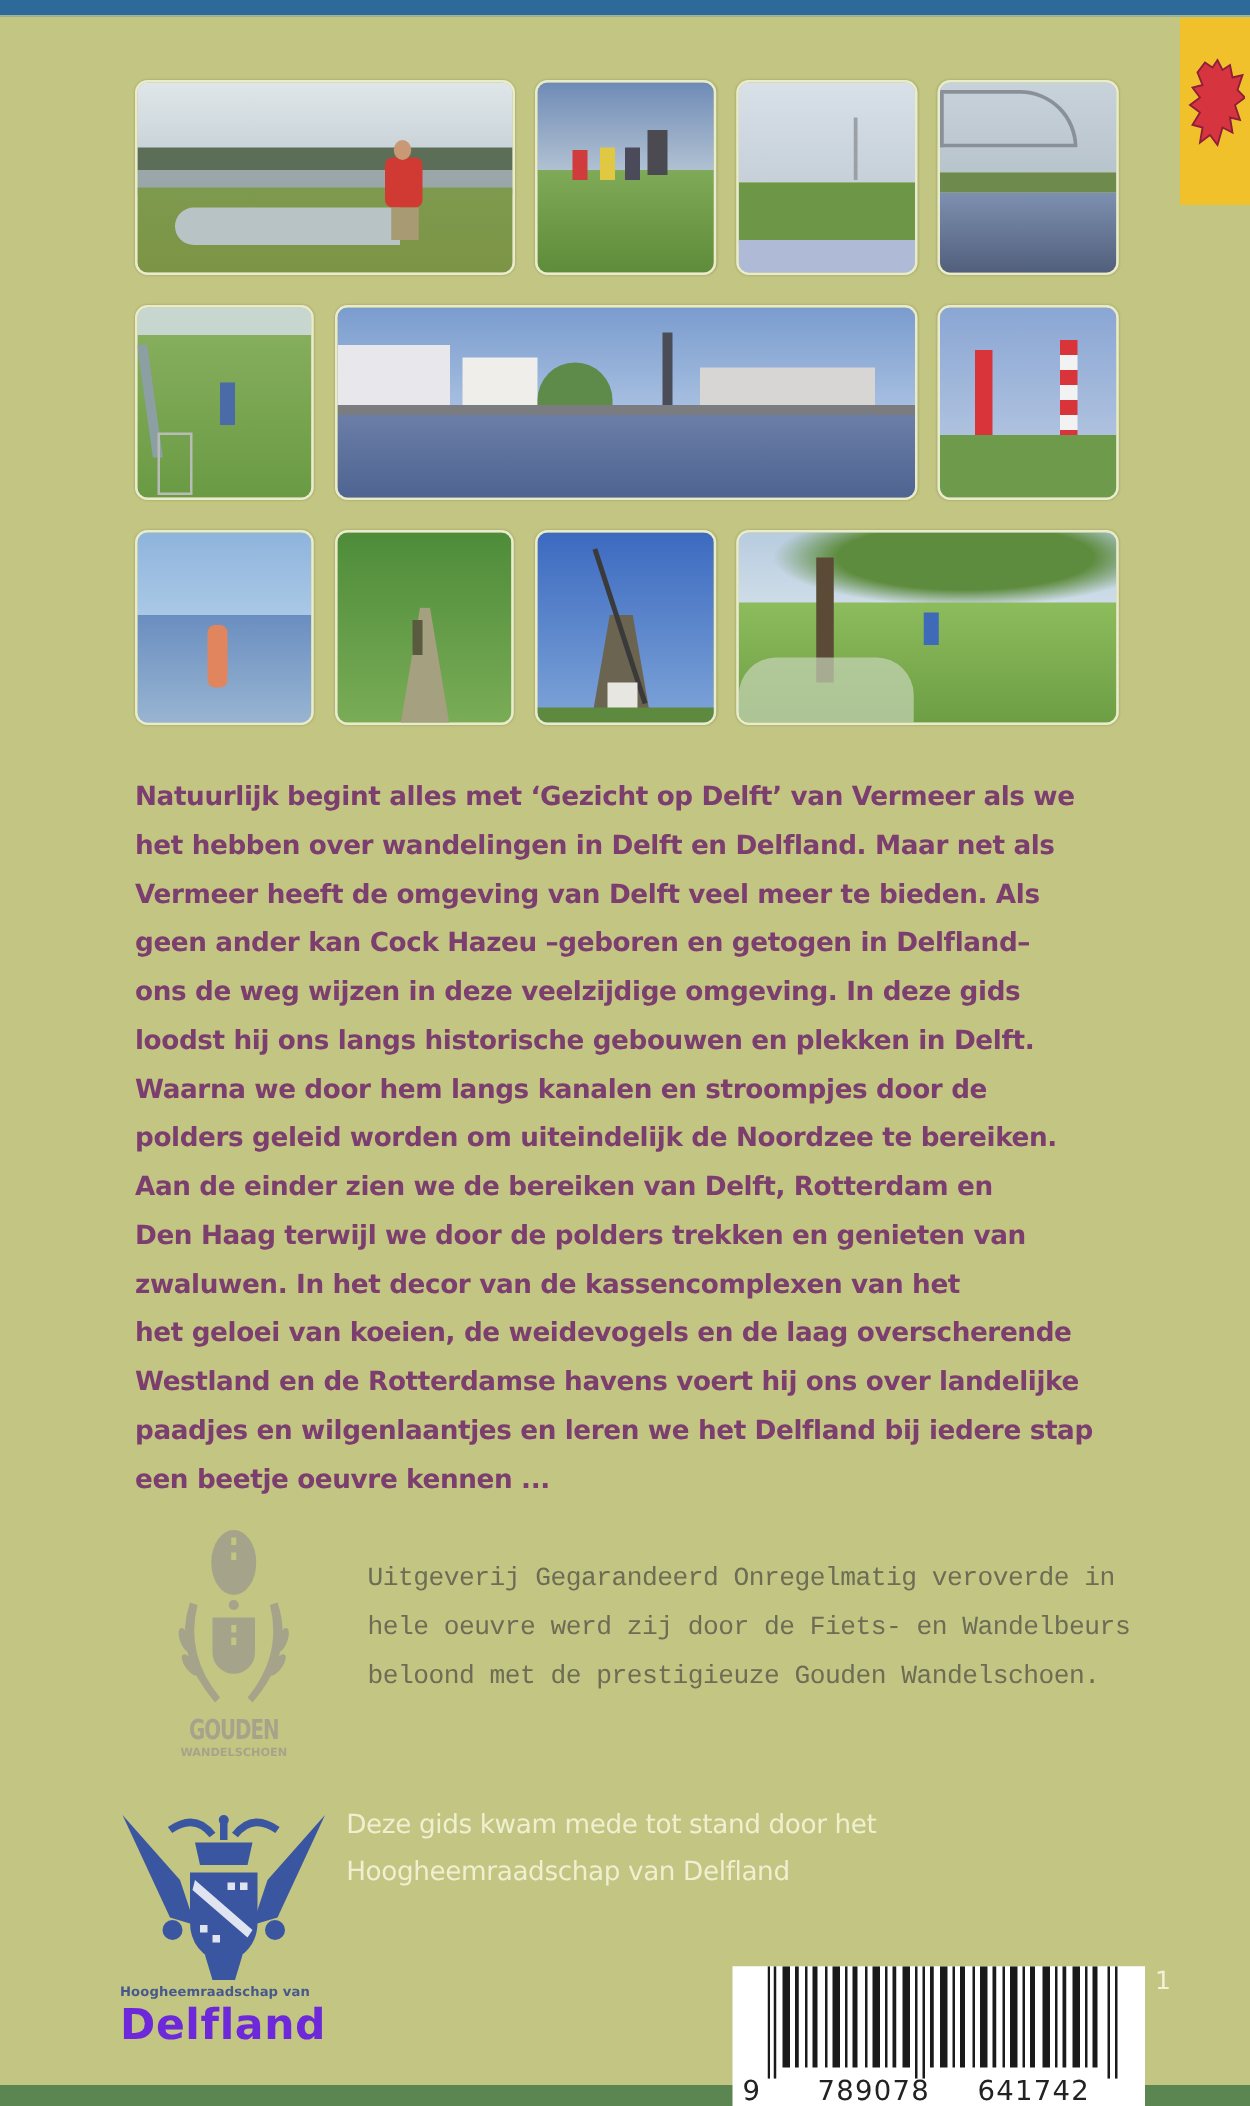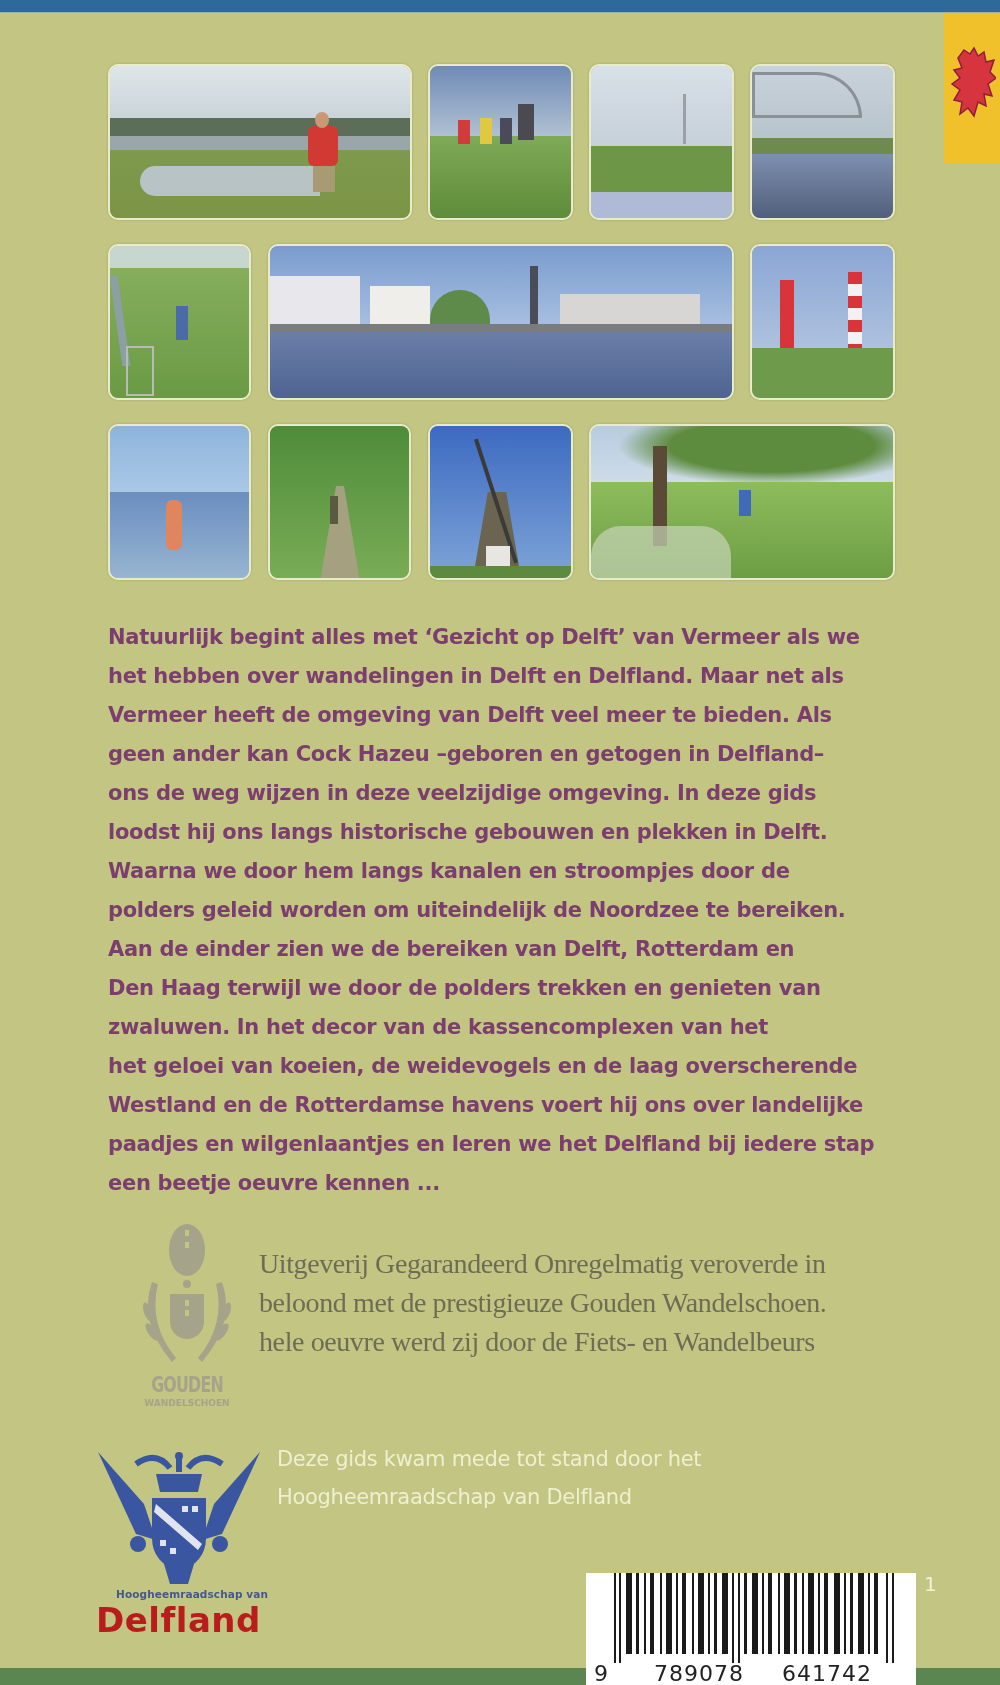--- a/index.html
+++ b/index.html
@@ -39,39 +39,38 @@
     line-height: 39px;
     color: #7c3e6e;
     letter-spacing: -0.3px;
   }
   .blurb span { display: block; white-space: nowrap; }
 
   .award-logo {
     position: absolute; left: 132px; top: 1222px; width: 110px; height: 190px;
   }
   .award-text {
-    position: absolute; left: 259px; top: 1244px; width: 640px;
-    font-family: Liberation Serif, serif;
-    font-size: 28px;
+    position: absolute; left: 294px; top: 1244px; width: 640px;
+    font-family: Liberation Mono, monospace;
+    font-size: 21px;
     line-height: 39px;
     color: #6d6d55;
     letter-spacing: -0.4px;
   }
   .award-text span { display: block; white-space: nowrap; }
 
   .delfland-logo { position: absolute; left: 96px; top: 1444px; width: 166px; height: 142px; }
   .delfland-small {
     position: absolute; left: 96px; top: 1588px; width: 170px;
     font-size: 10.5px; color: #46588c; font-weight: bold; letter-spacing: 0.1px;
     font-family: "DejaVu Sans", sans-serif;
-    margin-left: 20px;
   }
   .delfland-big {
     position: absolute; left: 96px; top: 1600px;
-    font-size: 34px; font-weight: bold; color: #b91c1c;
+    font-size: 34px; font-weight: bold; color: #6d28d9;
     font-family: "DejaVu Sans", sans-serif; letter-spacing: 0.5px;
   }
   .sponsor-text {
     position: absolute; left: 277px; top: 1440px; width: 520px;
     font-size: 21px; line-height: 38px; color: #eef0d0;
     font-family: "DejaVu Sans", sans-serif; letter-spacing: -0.3px;
   }
   .sponsor-text span { display: block; white-space: nowrap; }
 
   .bottom-band {
@@ -224,22 +223,22 @@
       <rect x="53" y="78" width="4" height="6"></rect>
       <rect x="53" y="88" width="4" height="6"></rect>
     </g>
   </svg>
   <div style="position:absolute;left:10px;top:150px;width:90px;text-align:center;font-size:22px;font-weight:bold;color:#a5a48a;letter-spacing:-1px;font-family:'DejaVu Sans Condensed','DejaVu Sans',sans-serif;transform:scaleX(0.8);">GOUDEN</div>
   <div style="position:absolute;left:0;top:176px;width:110px;text-align:center;font-size:9px;font-weight:bold;color:#a5a48a;">WANDELSCHOEN</div>
 </div>
 
 <div class="award-text">
   <span>Uitgeverij Gegarandeerd Onregelmatig veroverde in</span>
+  <span>hele oeuvre werd zij door de Fiets- en Wandelbeurs</span>
   <span>beloond met de prestigieuze Gouden Wandelschoen.</span>
-  <span>hele oeuvre werd zij door de Fiets- en Wandelbeurs</span>
 </div>
 
 <div class="delfland-logo">
   <svg width="166" height="142" viewBox="0 0 166 142">
     <g fill="#3a56a0">
       <path d="M2 8 L48 60 L60 96 L40 90 Z"></path>
       <path d="M164 8 L118 60 L106 96 L126 90 Z"></path>
       <path d="M60 30 h46 l-4 18 h-38 z"></path>
       <rect x="80" y="14" width="6" height="14"></rect>
       <circle cx="83" cy="12" r="4"></circle>

